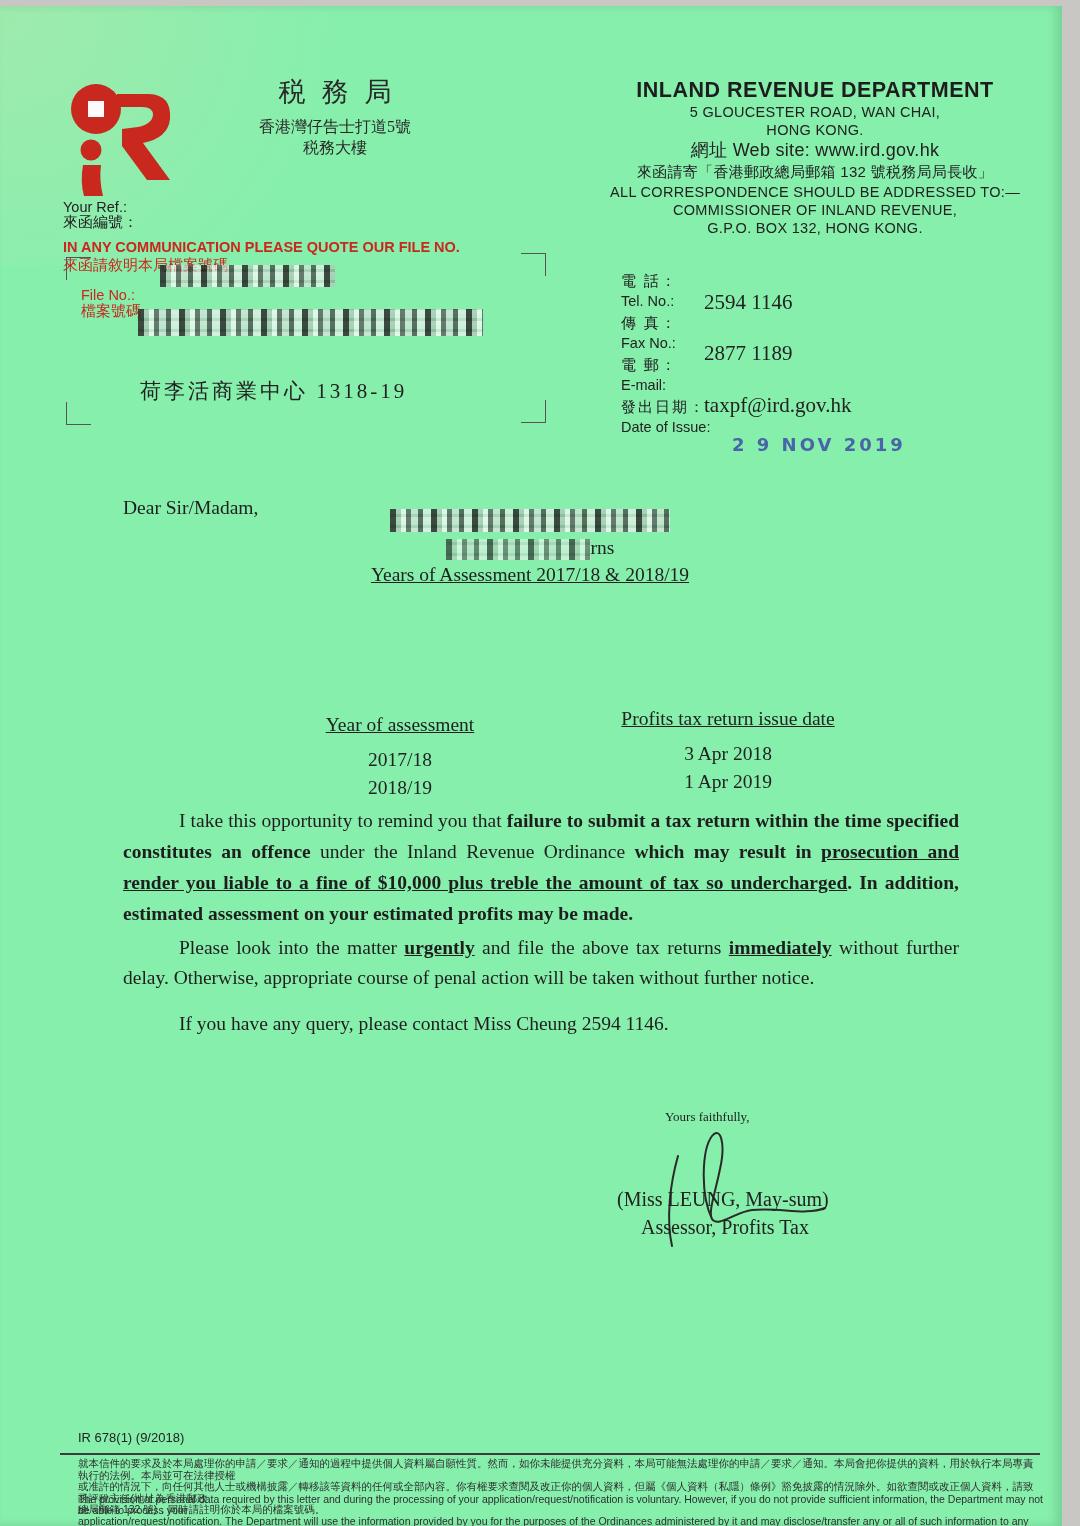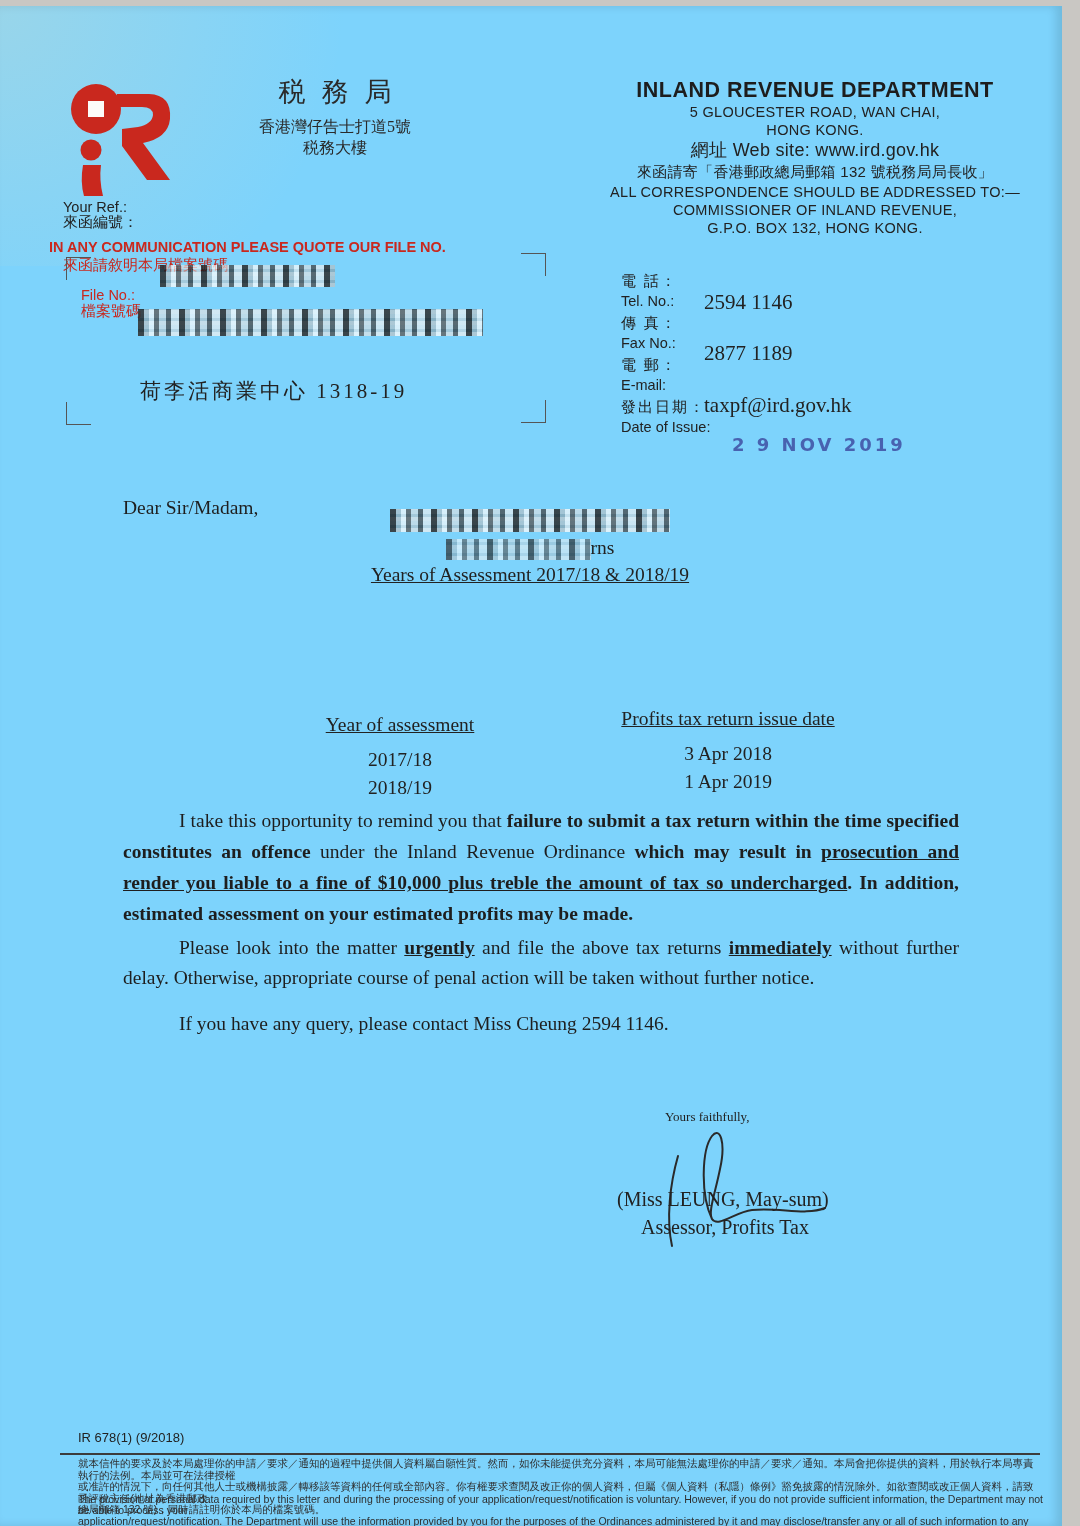--- a/index.html
+++ b/index.html
@@ -6,21 +6,21 @@
   body{
     width:1080px;height:1526px;
     background:#c9c7c3;
     font-family:"Liberation Serif","DejaVu Serif",serif;
     color:#222;
     position:relative;
     overflow:hidden;
   }
   .page{
     position:absolute;left:0;top:6px;width:1062px;height:1520px;
-    background:#7dd3fc;
+    background:#86efac;
     box-shadow:inset -6px 0 10px rgba(0,0,0,.12);
   }
   .page::before{ 
     content:"";position:absolute;left:0;top:0;width:420px;height:260px;
     background:radial-gradient(circle at 0 0, rgba(235,220,180,.25), transparent 70%);
     pointer-events:none;
   }
   .abs{position:absolute;}
   .sans{font-family:"Liberation Sans","DejaVu Sans",sans-serif;}
   .red{color:#c9281e;}
@@ -108,21 +108,21 @@
     <div class="en-sub" style="font-size:18px;line-height:22px;">網址 Web site: www.ird.gov.hk</div>
     <div class="en-sub" style="font-size:15px;line-height:22px;">來函請寄「香港郵政總局郵箱 132 號税務局局長收」</div>
     <div class="en-sub">ALL CORRESPONDENCE SHOULD BE ADDRESSED TO:—</div>
     <div class="en-sub">COMMISSIONER OF INLAND REVENUE,</div>
     <div class="en-sub">G.P.O. BOX 132, HONG KONG.</div>
   </div>
 
   <div class="abs ref-cn" style="left:63px;top:171px;">來函編號：</div>
   <div class="abs sans ref-en" style="left:63px;top:193px;">Your Ref.:</div>
   <div class="abs red ref-cn" style="left:63px;top:214px;">來函請敘明本局檔案號碼</div>
-  <div class="abs sans red red-note" style="left:49px;top:233px;">IN ANY COMMUNICATION PLEASE QUOTE OUR FILE NO.</div>
+  <div class="abs sans red red-note" style="left:63px;top:233px;">IN ANY COMMUNICATION PLEASE QUOTE OUR FILE NO.</div>
 
   <div class="abs bracket tl" style="left:66px;top:251px;"></div>
   <div class="abs bracket tr" style="left:521px;top:247px;"></div>
   <div class="abs bracket bl" style="left:66px;top:396px;"></div>
   <div class="abs bracket br" style="left:521px;top:394px;"></div>
 
   <div class="abs red ref-cn" style="left:81px;top:260px;">檔案號碼</div>
   <div class="abs sans red ref-en" style="left:81px;top:281px;">File No.:</div>
   <div class="abs mosaic" style="left:160px;top:259px;width:175px;height:22px;"></div>
 

